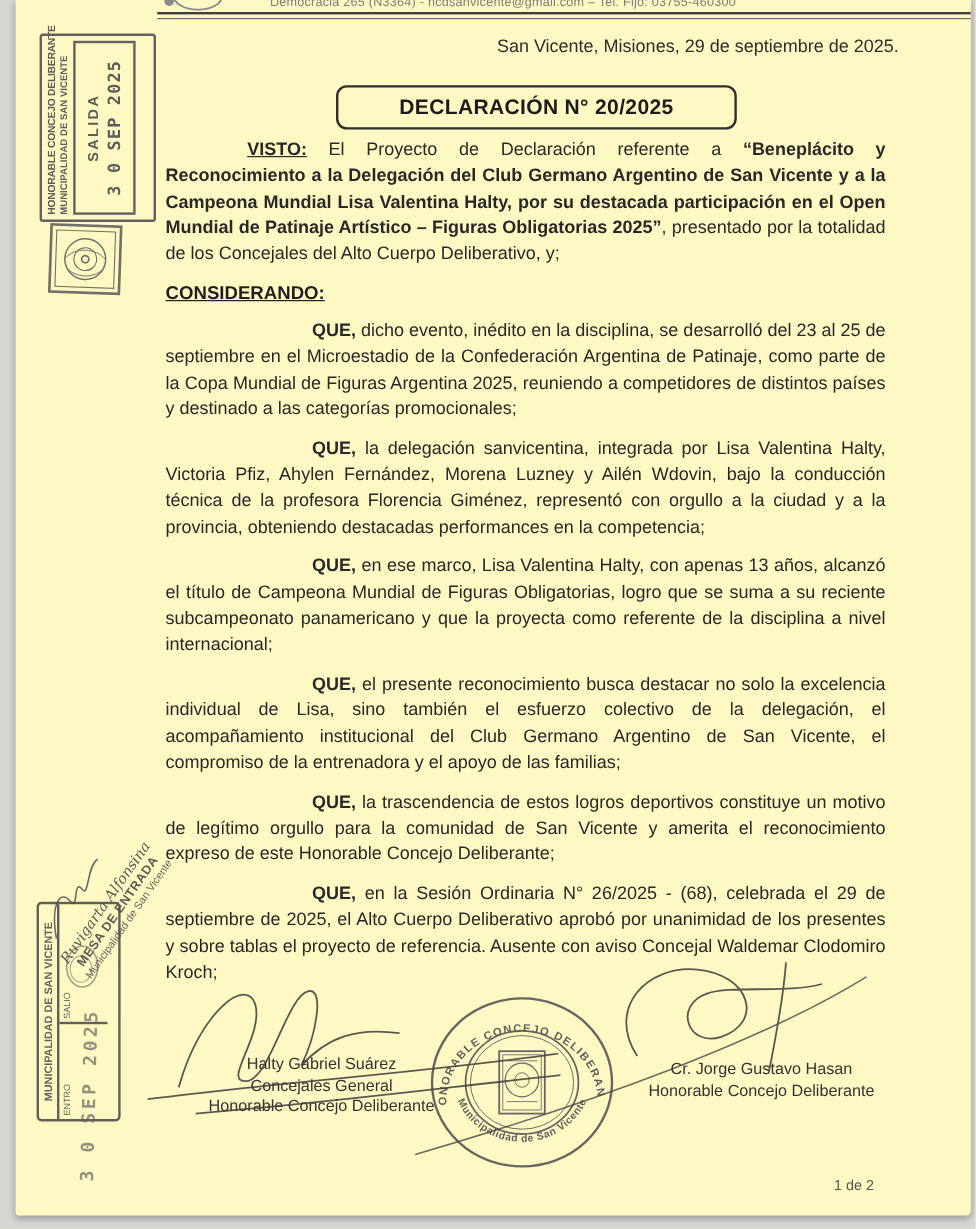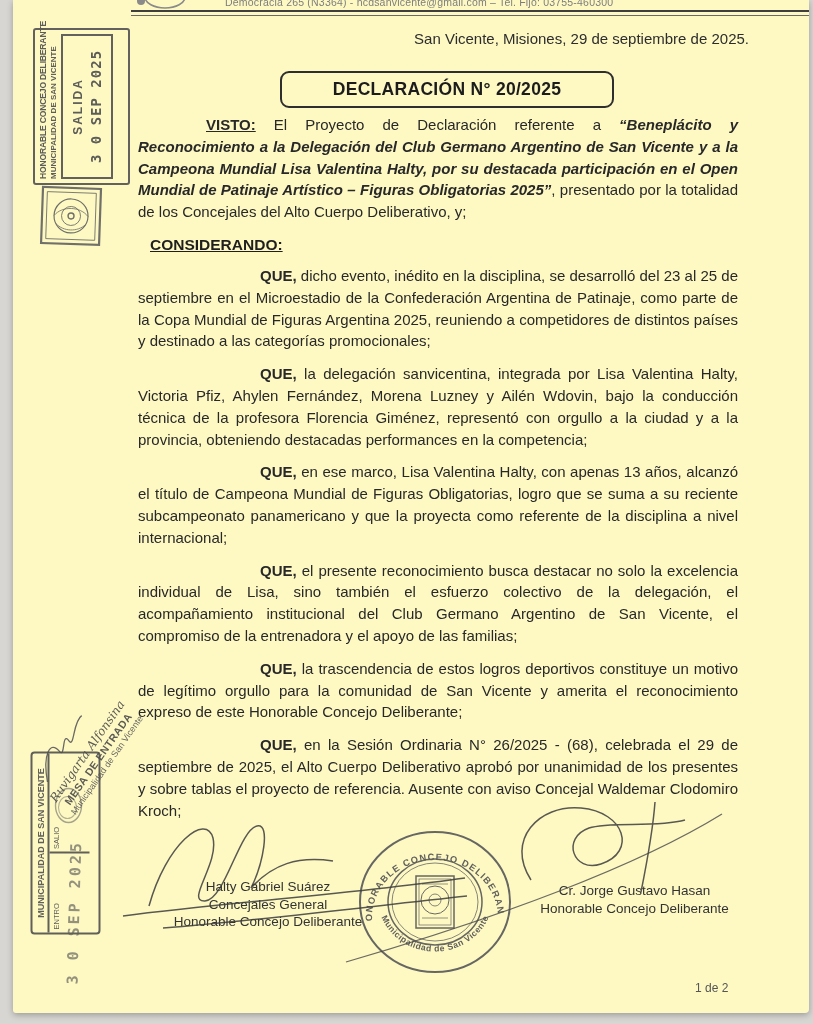--- a/index.html
+++ b/index.html
@@ -26,22 +26,22 @@
     display:flex;align-items:center;justify-content:center;
     font-weight:bold;font-size:17.5px;color:#1c1c1c;letter-spacing:.3px;margin-left:12px;
   }
   
   .content{position:absolute;left:125px;top:114px;width:600px;z-index:2;color:#282828;}
   .content p{margin:0 0 11px 0;font-size:15px;line-height:21.8px;text-align:justify;}
   .p-visto{text-indent:68px;}
   .p-que{text-indent:122px;}
   .lbl{font-weight:bold;}
   .u{text-decoration:underline;}
-  .quote{font-weight:bold;font-style:italic;margin-top:11px;}
-  .h-considerando{margin:13px 0 11px 12px;font-weight:bold;text-decoration:underline;font-size:15.5px;color:#1f1f1f;}
+  .quote{font-weight:bold;margin-top:11px;}
+  .h-considerando{margin:13px 0 11px 0;font-weight:bold;text-decoration:underline;font-size:15.5px;color:#1f1f1f;}
   
   .ink{color:#4f4f4f;}
   .salida-wrap{position:absolute;left:20px;top:28px;width:97px;height:157px;z-index:3;}
   .salida-inner{
     position:absolute;left:-30px;top:30px;width:157px;height:97px;
     transform:rotate(-90deg);
     border:2px solid #555;border-radius:3px;background:rgba(255,255,255,.0);
     padding:3px 4px;box-sizing:border-box;opacity:.92;
   }
   .salida-inner .l1{font-size:8.6px;font-weight:bold;white-space:nowrap;letter-spacing:-.2px;}

